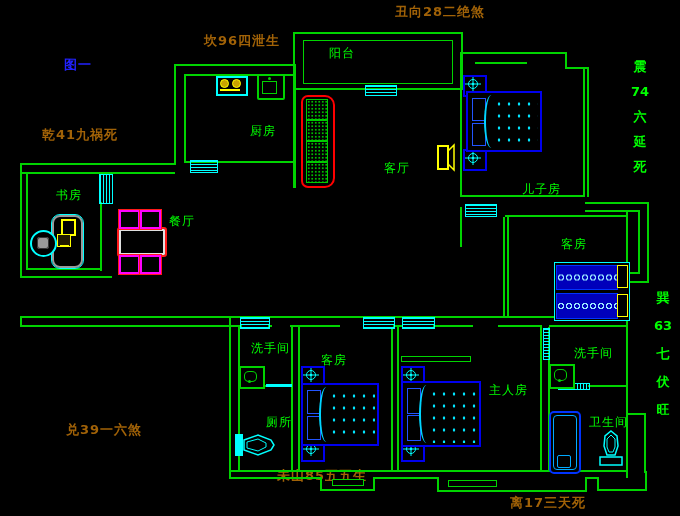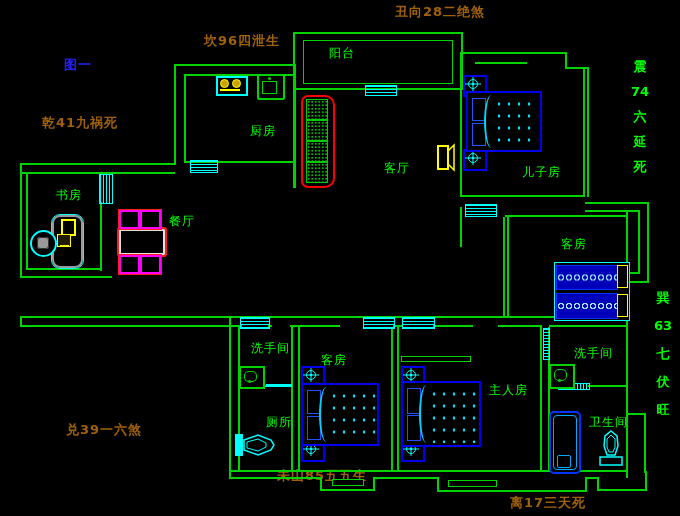--- a/index.html
+++ b/index.html
@@ -28,39 +28,39 @@
   svg{display:block;}
 </style>
 </head>
 <body>
 
 <div id="plan">
 
   <div class="an" style="left:395px;top:5px;">丑向28二绝煞</div>
   <div class="an" style="left:204px;top:34px;">坎96四泄生</div>
   <div class="fig" style="left:64px;top:56px;">图一</div>
-  <div class="an" style="left:42px;top:116px;text-align:center;">乾41九祸死</div>
+  <div class="an" style="left:42px;top:128px;text-align:center;">乾41九祸死</div>
   <div class="vl" style="left:630px;top:54px;line-height:25px;">震
 74
 六
 延
 死</div>
   <div class="vl" style="left:653px;top:284px;line-height:28px;">巽
 63
 七
 伏
 旺</div>
   <div class="an" style="left:66px;top:423px;">兑39一六煞</div>
   <div class="an" style="left:277px;top:469px;">未山85五五生</div>
   <div class="an" style="left:510px;top:496px;">离17三天死</div>
 
   <div class="rl" style="left:329px;top:47px;">阳台</div>
   <div class="rl" style="left:250px;top:125px;">厨房</div>
   <div class="rl" style="left:384px;top:162px;">客厅</div>
-  <div class="rl" style="left:522px;top:166px;">儿子房</div>
+  <div class="rl" style="left:522px;top:183px;">儿子房</div>
   <div class="rl" style="left:56px;top:189px;">书房</div>
   <div class="rl" style="left:169px;top:215px;">餐厅</div>
   <div class="rl" style="left:561px;top:238px;">客房</div>
   <div class="rl" style="left:251px;top:342px;">洗手间</div>
   <div class="rl" style="left:321px;top:354px;">客房</div>
   <div class="rl" style="left:574px;top:347px;">洗手间</div>
   <div class="rl" style="left:489px;top:384px;">主人房</div>
   <div class="rl" style="left:266px;top:416px;">厕所</div>
   <div class="rl" style="left:589px;top:416px;">卫生间</div>
 

